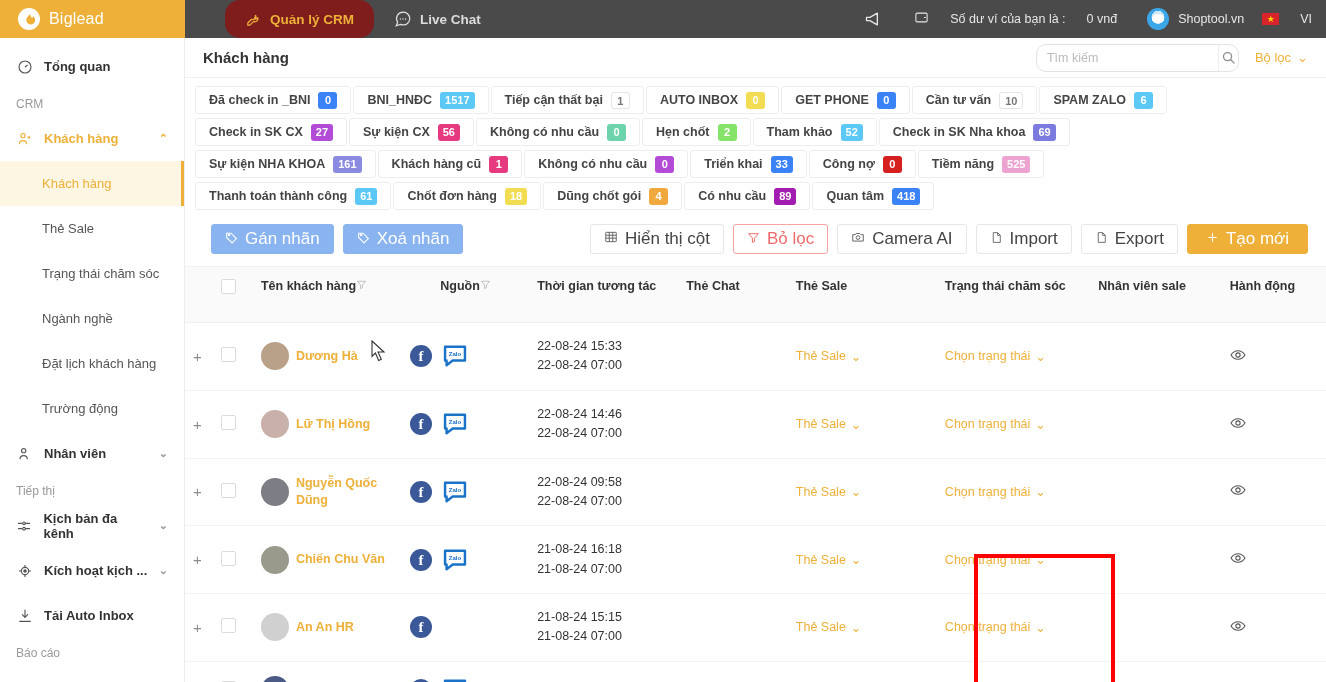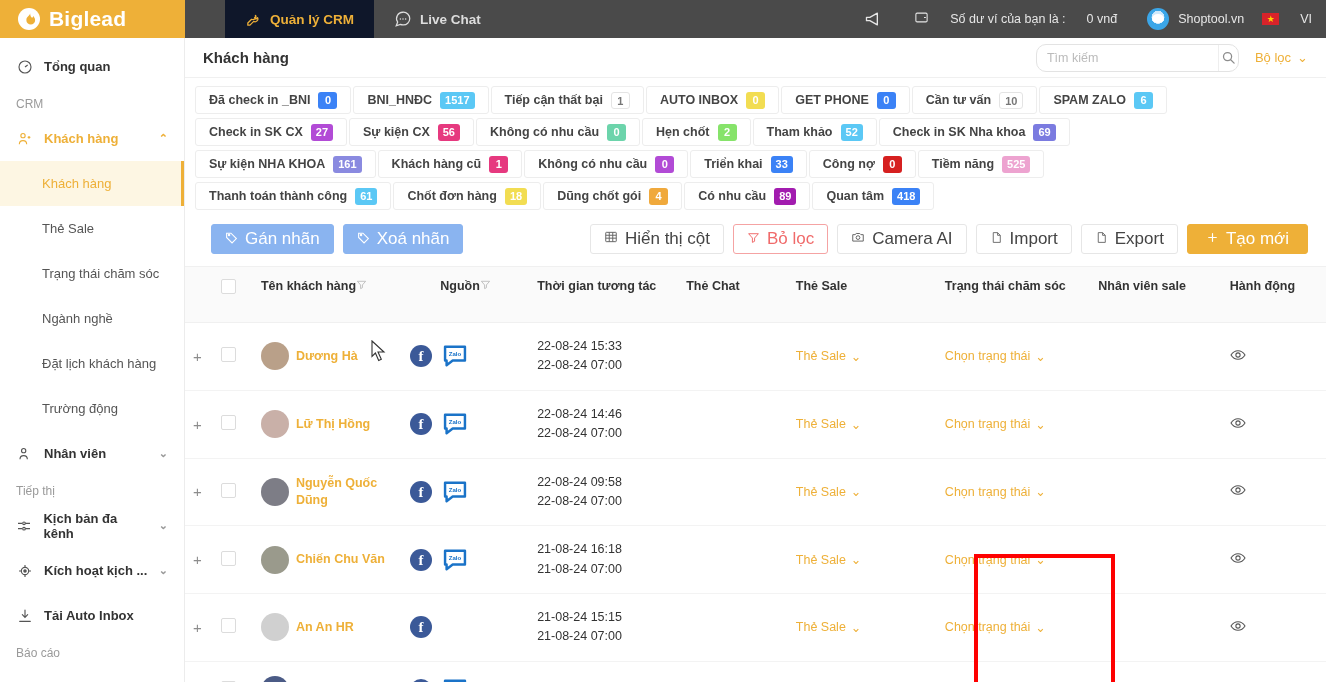--- a/index.html
+++ b/index.html
@@ -20,28 +20,28 @@
   }
   .brand {
     width: 185px; background: #eeb038; display: flex; align-items: center;
     gap: 9px; padding-left: 18px; color: #fff;
   }
   .brand-logo {
     width: 22px; height: 22px; border-radius: 50%; background: #fff;
     display: flex; align-items: center; justify-content: center;
     color: #eeb038; font-size: 15px; font-weight: bold; line-height: 1;
   }
-  .brand-name { font-size: 21px; font-weight: bold; letter-spacing: .2px; }
+  .brand-name { font-size: 16px; font-weight: normal; letter-spacing: .2px; }
   .topnav { display: flex; align-items: stretch; margin-left: 40px; }
   .topnav-item {
     display: flex; align-items: center; gap: 8px; padding: 0 20px;
     color: #ddd; font-size: 13.5px; font-weight: bold; cursor: pointer;
     white-space: nowrap;
   }
-  .topnav-item.active { background: #0f172a; color: #eeb038; }
+  .topnav-item.active { background: #7f1d1d; color: #eeb038; border-radius: 15px; }
   .topnav-item svg { display: block; }
   .topright {
     margin-left: auto; display: flex; align-items: center; gap: 0; padding-right: 14px;
     color: #e6e6e6; font-size: 12.5px;
   }
   .topright > div { display: flex; align-items: center; gap: 21px; }
   .tr-megaphone { padding: 0 14px; }
   .tr-wallet { padding: 0 16px; white-space: nowrap; }
   .tr-user { padding: 0 14px; gap: 9px !important; }
   .tr-avatar {

